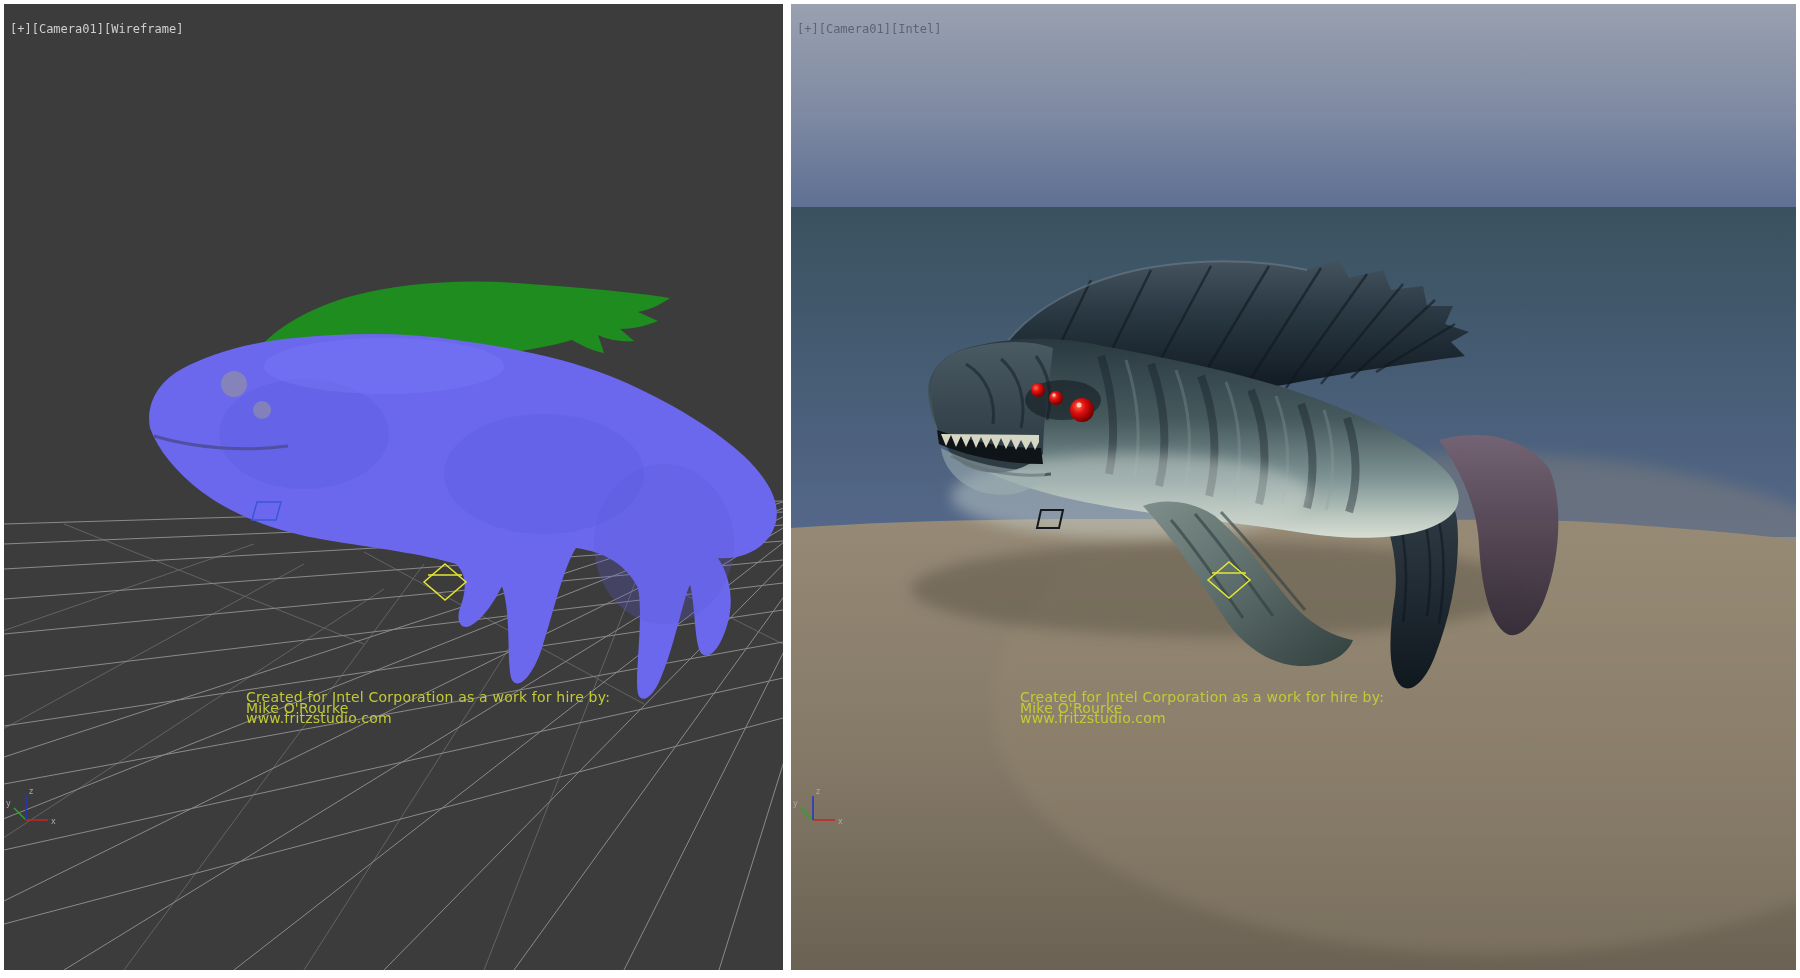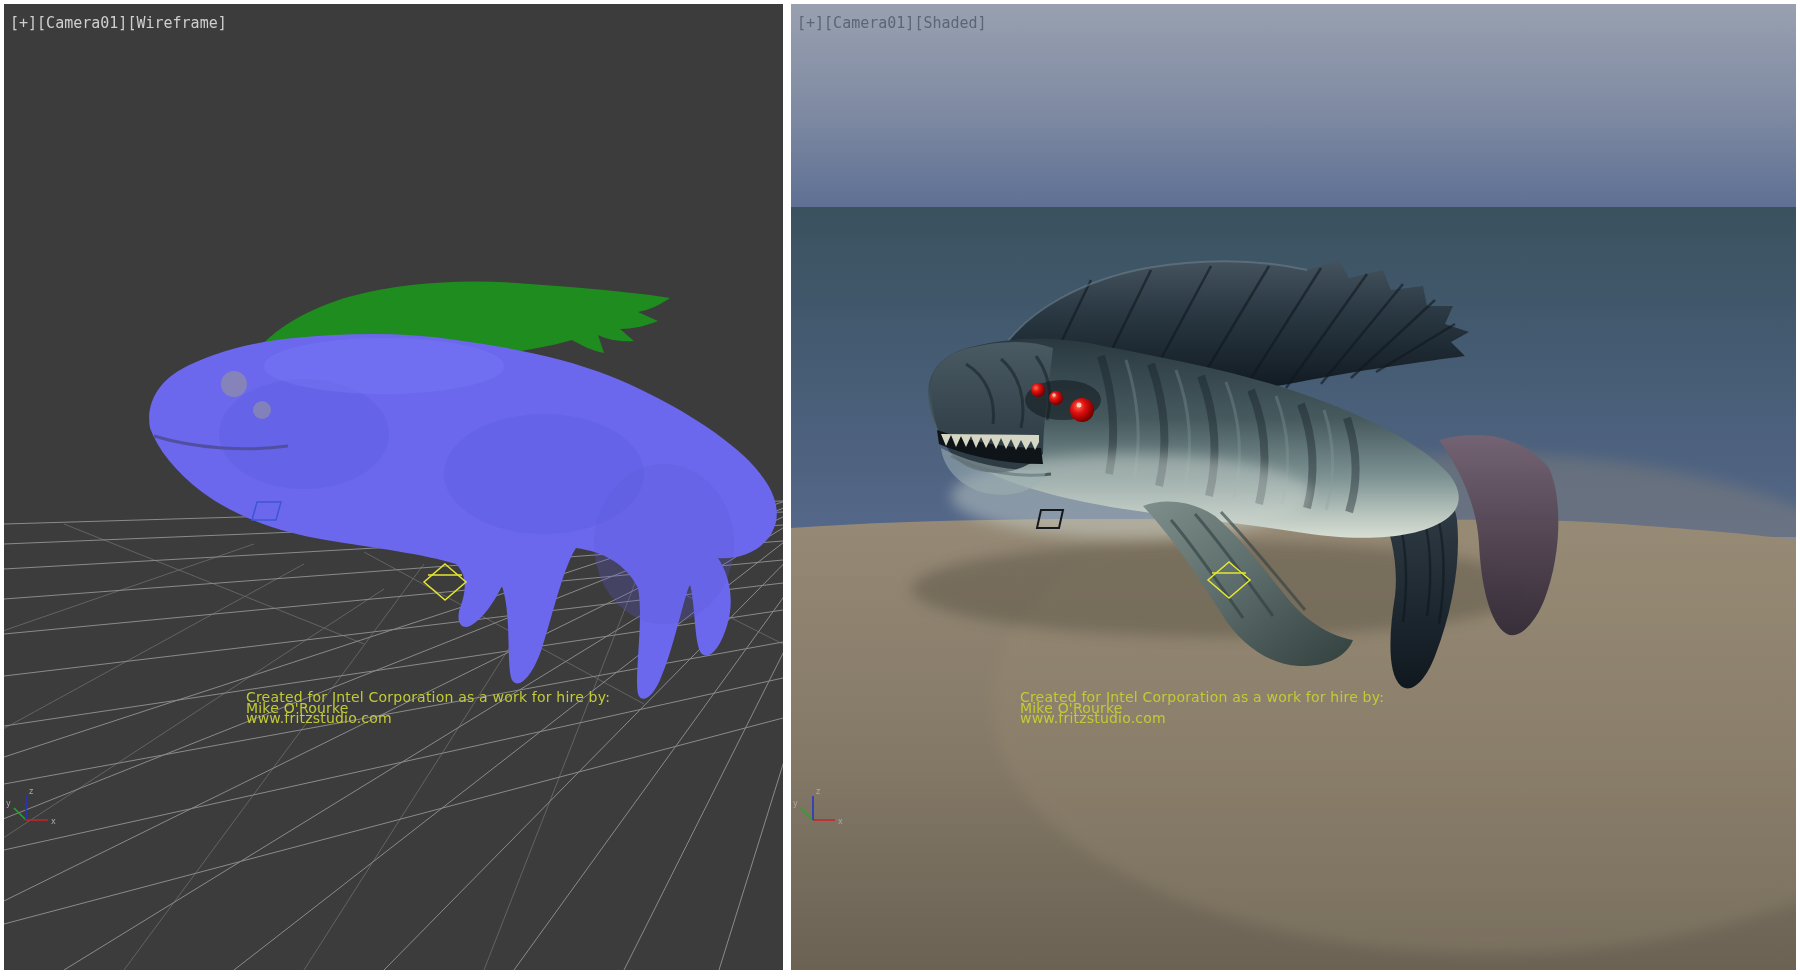--- a/index.html
+++ b/index.html
@@ -2,22 +2,22 @@
 <html><head>
 <meta charset="utf-8">
 <style>
   html,body{margin:0;padding:0;background:#ffffff;}
   .stage{position:relative;width:1800px;height:978px;background:#ffffff;overflow:hidden;
          font-family:"DejaVu Sans",sans-serif;}
   .viewport{position:absolute;top:4px;height:966px;overflow:hidden;background:#3c3c3c;}
   .vp-left{left:4px;width:779px;}
   .vp-right{left:791px;width:1005px;background:#7e89a2;}
   .scene{position:absolute;left:0;top:0;width:100%;height:100%;display:block;}
-  .vp-label{position:absolute;left:6px;top:10px;font-family:"DejaVu Sans Mono",monospace;
-            font-size:15px;letter-spacing:0;user-select:none;white-space:nowrap;}
+  .vp-label{position:absolute;left:6px;top:18px;font-family:"DejaVu Sans Mono",monospace;
+            font-size:12px;letter-spacing:0;user-select:none;white-space:nowrap;}
   .vp-label span{cursor:pointer;}
   .vp-left .vp-label{color:#cfcfcf;}
   .vp-right .vp-label{color:#5b6576;}
   .attribution{position:absolute;font-size:14px;line-height:10.5px;color:#c2cb35;
                white-space:nowrap;letter-spacing:.2px;}
   .attr-left{left:242px;top:688px;}
   .attr-right{left:229px;top:688px;}
   .axis-label{font-family:"DejaVu Sans",sans-serif;font-size:8px;fill:#a9a9a9;}
 </style>
 </head>
@@ -271,21 +271,21 @@
         <line x1="22" y1="816" x2="44" y2="816" stroke="#cc2222"></line>
         <line x1="22" y1="816" x2="10" y2="804" stroke="#22aa22"></line>
         <line x1="22" y1="816" x2="22" y2="792" stroke="#2233cc"></line>
         <text class="axis-label" x="47" y="820">x</text>
         <text class="axis-label" x="2" y="802">y</text>
         <text class="axis-label" x="25" y="790">z</text>
       </g>
     </svg>
 
     <div class="vp-label">
-      <span>[+]</span><span>[Camera01]</span><span>[Shaded]</span>
+      <span>[+]</span><span>[Camera01]</span><span>[Intel]</span>
     </div>
 
     <div class="attribution attr-right">
       <div>Created for Intel Corporation as a work for hire by:</div>
       <div>Mike O'Rourke</div>
       <div>www.fritzstudio.com</div>
     </div>
   </section>
 
 </div>

